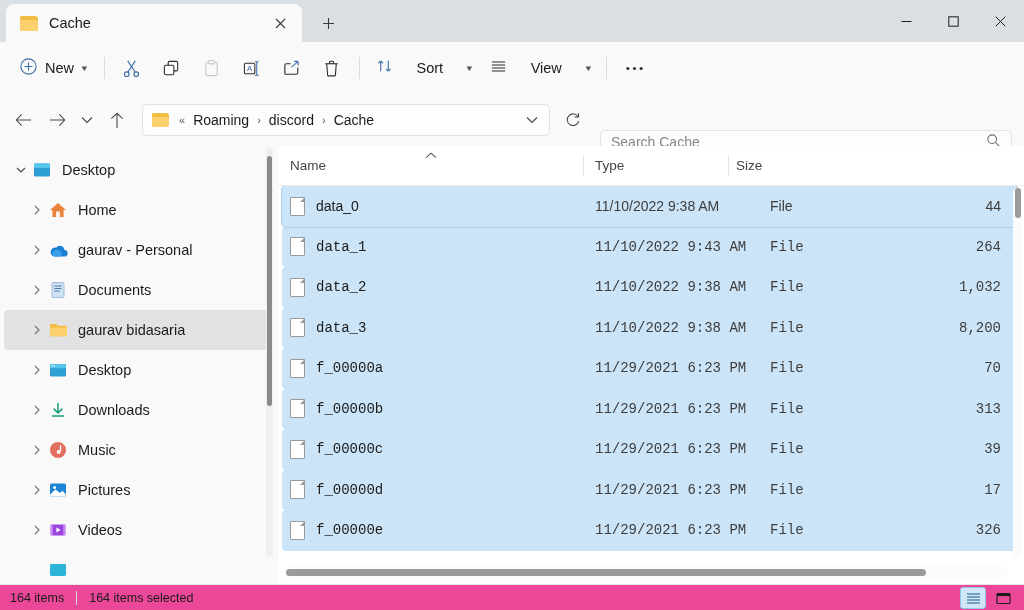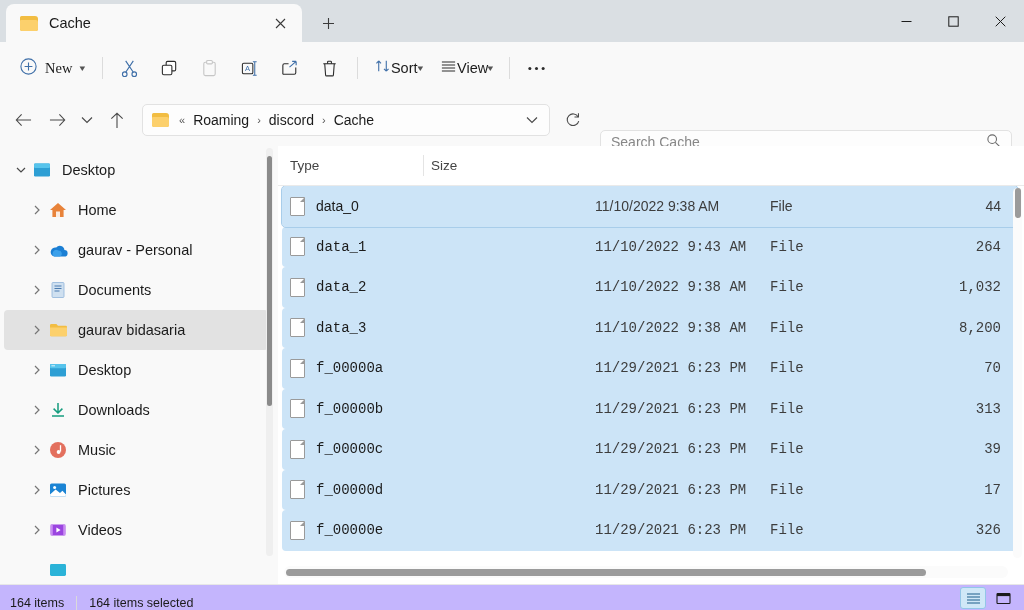--- a/index.html
+++ b/index.html
@@ -64,29 +64,29 @@
   
   .cmdbar {
     height: 52px; flex: 0 0 52px;
     background: #f9f9f9;
     display: flex; align-items: center;
     padding: 0 12px;
   }
   .cmd-new {
     display: flex; align-items: center; gap: 8px;
     height: 34px; padding: 0 10px 0 8px; border-radius: 5px;
-    color: #1b1b1b; font-size: 14.5px; font-family: Liberation Serif, serif;
+    color: #1b1b1b; font-size: 14.5px;
   }
   .cmd-icon-btn {
     width: 40px; height: 34px; border-radius: 5px;
     display: flex; align-items: center; justify-content: center;
   }
   .cmd-icon-btn.disabled { opacity: .35; }
   .cmd-text-btn {
-    display: flex; align-items: center; gap: 0;
+    display: flex; align-items: center; gap: 24px;
     height: 34px; padding: 0 9px; border-radius: 5px;
     color: #1b1b1b; font-size: 14.5px;
   }
   .divider-v { width: 1px; height: 22px; background: #dcdcdc; margin: 0 7px; }
   .chev { font-size: 9px; color: #555; transform: scaleX(1.25); }
 
   
   .addrrow {
     height: 52px; flex: 0 0 52px;
     background: #f9f9f9;
@@ -202,23 +202,23 @@
   }
   .vthumb { position: absolute; left: 2px; top: 0; width: 6px; height: 30px; background: #9b9b9b; border-radius: 3px; }
   .hscroll {
     position: absolute; left: 6px; right: 16px; bottom: 6px; height: 12px;
     background: #fbfbfb; border-radius: 6px;
   }
   .hthumb { position: absolute; left: 2px; top: 3px; width: 640px; height: 7px; background: #9b9b9b; border-radius: 4px; }
 
   
   .statusbar {
-    height: 26px; flex: 0 0 26px; background: #c4b5fd;
+    height: 26px; flex: 0 0 26px; background: #ec4899;
     border-top: 1px solid #e7e7e7;
-    display: flex; align-items: flex-end; padding: 0 0 0 10px;
+    display: flex; align-items: center; padding: 0 0 0 10px;
     position: relative;
   }
   .status-text { font-size: 12.5px; color: #1b1b1b; }
   .status-sep { width: 1px; height: 14px; background: #dadada; margin: 0 12px; }
   .viewtoggles { position: absolute; right: 8px; top: 2px; display: flex; gap: 4px; }
   .vt {
     width: 26px; height: 22px; border-radius: 3px;
     display: flex; align-items: center; justify-content: center;
     border: 1px solid transparent;
   }
@@ -595,20 +595,28 @@
       </div>
 
       <div class="sb-scroll">
         <div class="sb-thumb"></div>
       </div>
     </div>
 
     <div class="filepane">
 
       <div class="colhead">
+        <div class="ch name">
+          <span class="sortcaret">
+            <svg width="13" height="7" viewBox="0 0 13 7">
+                <path d="M1.5 5.6 L6.5 1.2 L11.5 5.6" stroke="#555" stroke-width="1.1" fill="none"></path>
+              </svg>
+          </span>
+          <span>Name</span>
+        </div>
         <div class="ch type">
           <span>Type</span>
         </div>
         <div class="ch size">
           <span>Size</span>
         </div>
       </div>
 
       <div class="rows">
 

